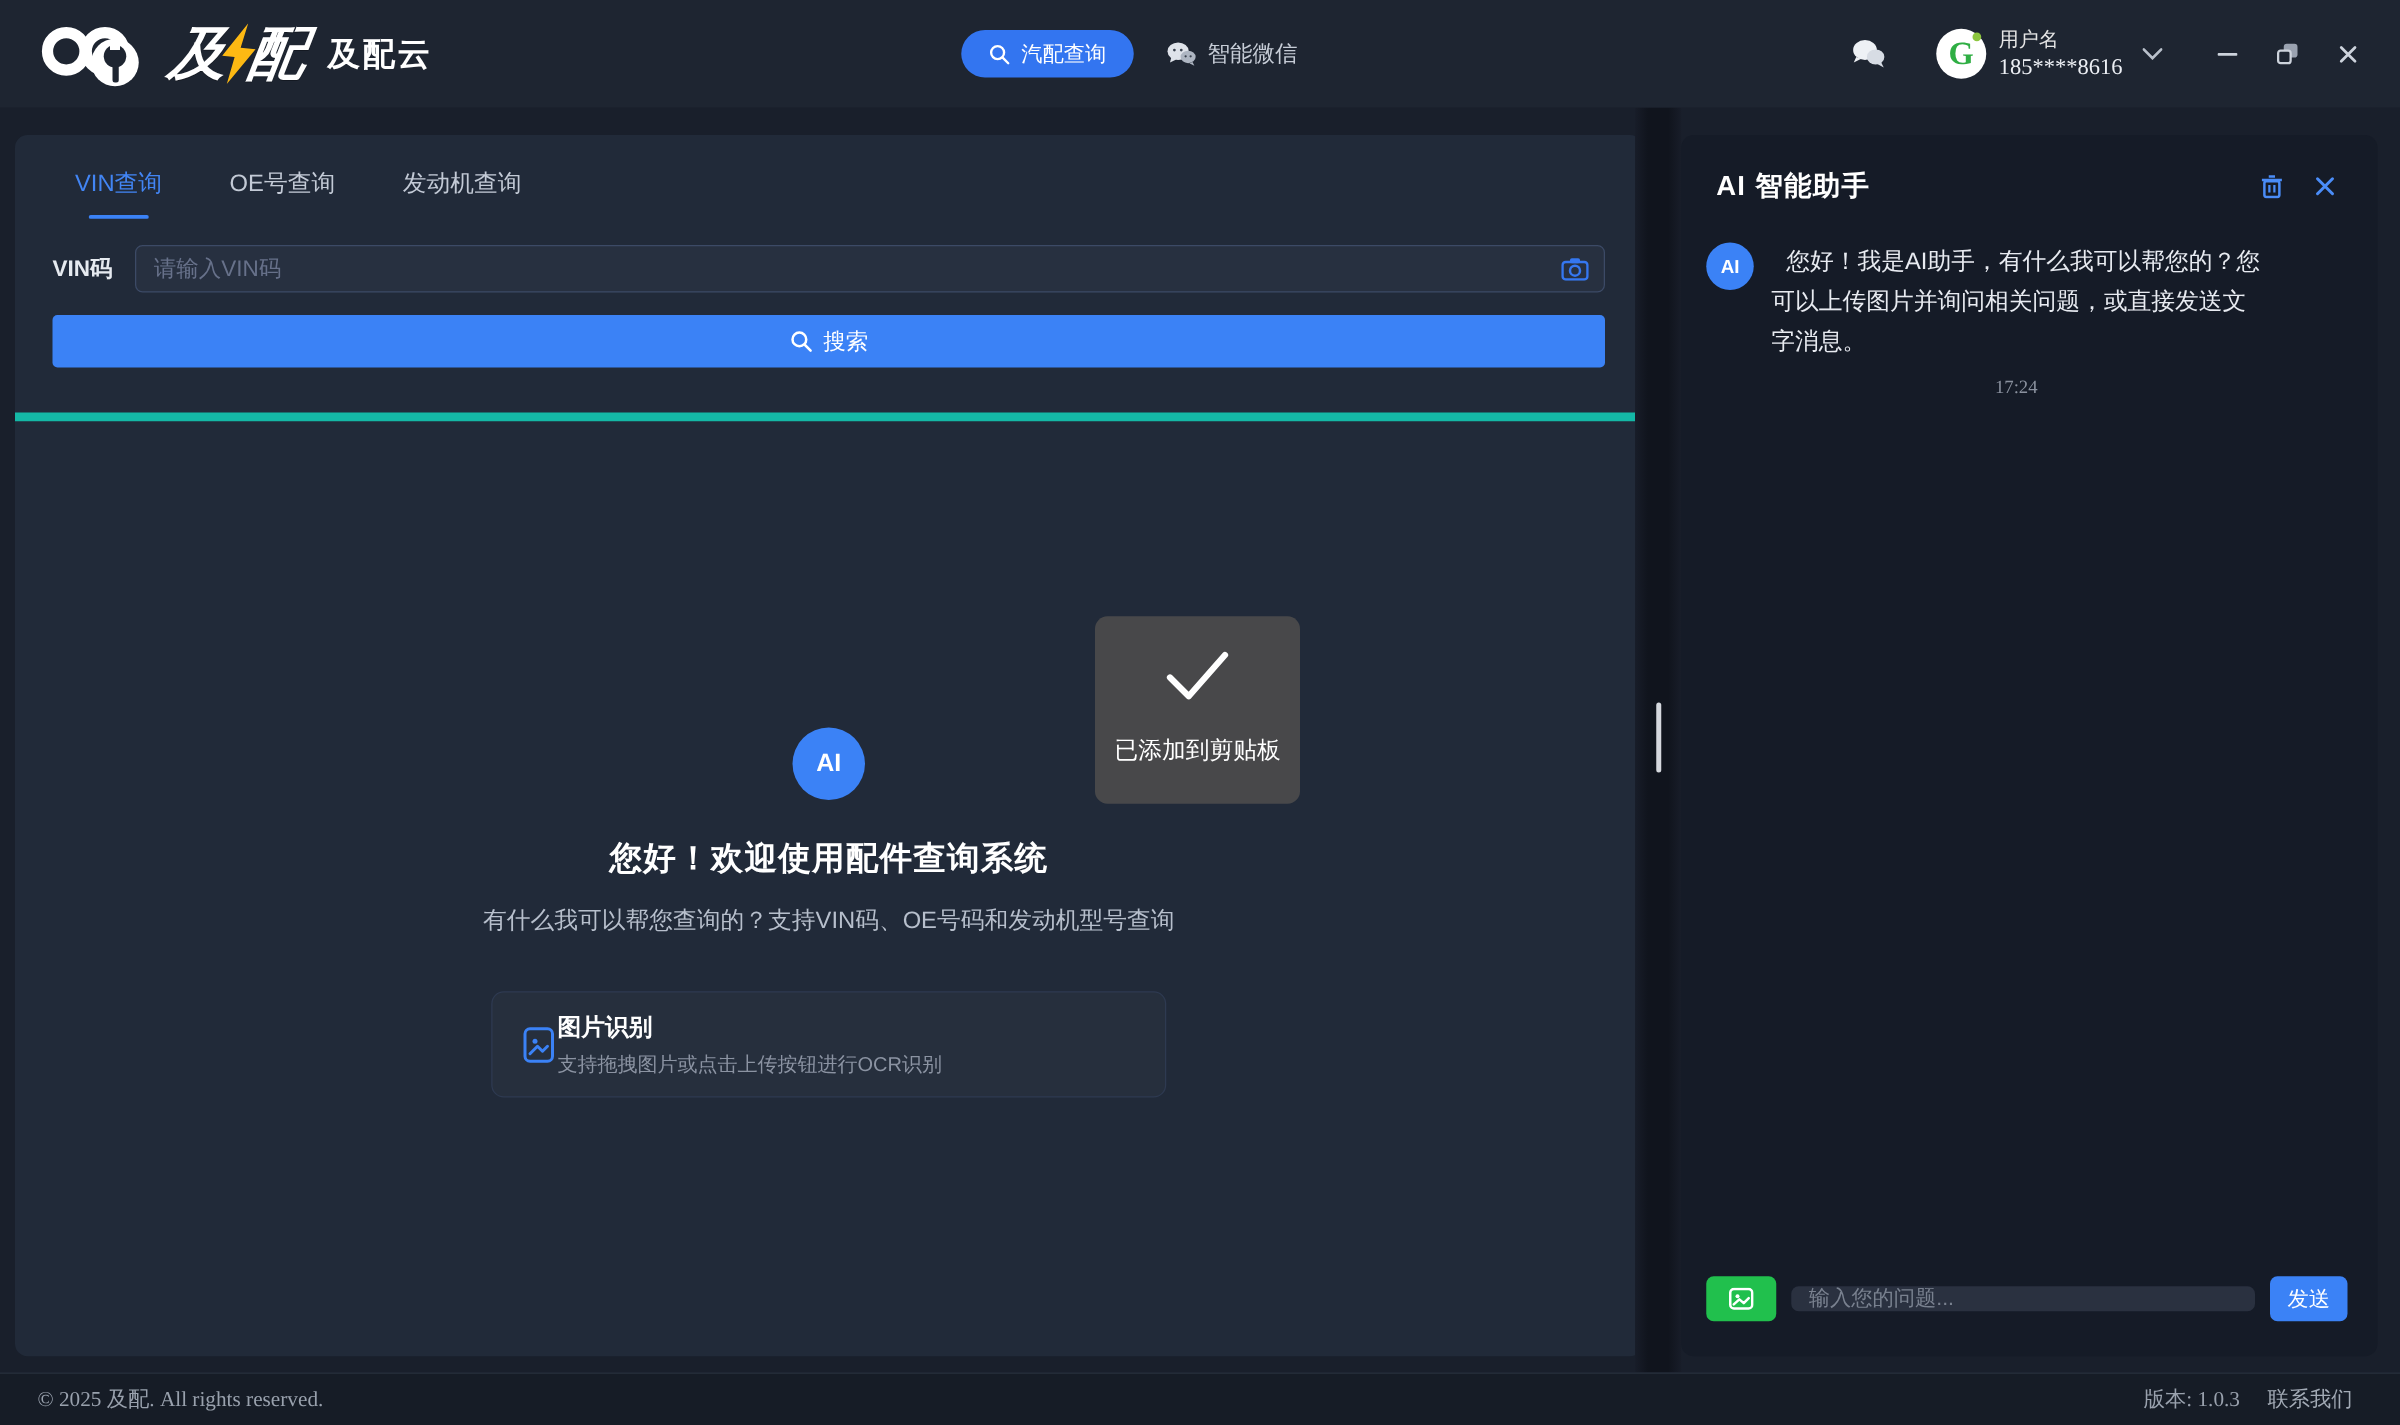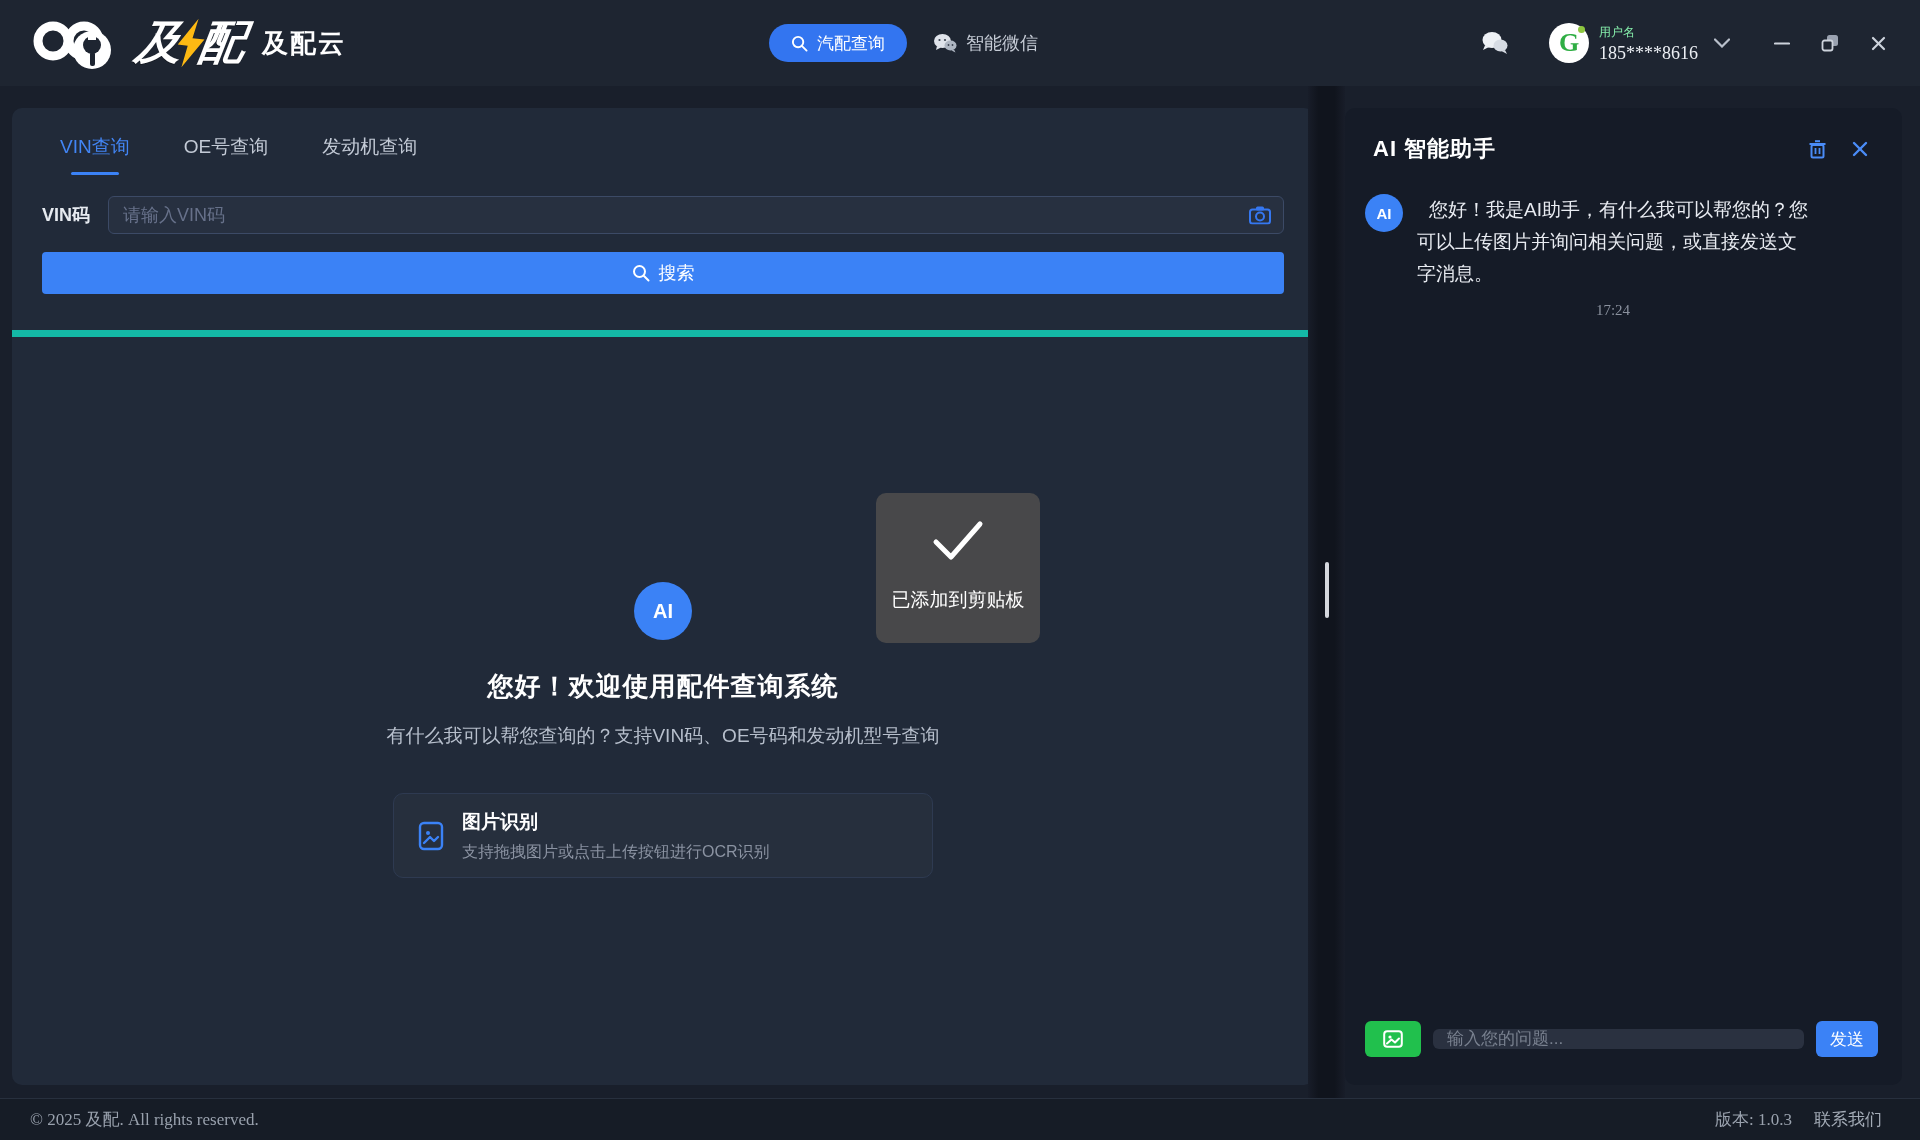--- a/index.html
+++ b/index.html
@@ -19,21 +19,21 @@
   .nav-center { position:absolute; left:769px; top:0; height:86px; display:flex; align-items:center; gap:26px; }
   .nav-pill { height:38px; border-radius:19px; background:#3375f0; border:none; color:#fff; font-size:17px; display:flex; align-items:center; gap:9px; padding:0 22px; cursor:pointer; font-family:inherit; }
   .nav-wechat { display:flex; align-items:center; gap:9px; color:#c6ccd6; font-size:18px; cursor:pointer; }
 
   .header-right { margin-left:auto; display:flex; align-items:center; }
   .hdr-chat { margin-right:40px; cursor:pointer; display:flex; }
   .hdr-avatar { width:40px; height:40px; border-radius:50%; background:#fff; display:flex; align-items:center; justify-content:center; position:relative; flex-shrink:0; }
   .hdr-avatar span { color:#2fae44; font-weight:900; font-size:26px; font-family:"Liberation Serif",serif; }
   .hdr-avatar i { position:absolute; top:3px; right:4px; width:7px; height:7px; border-radius:50%; background:#8dc63f; }
   .user-info { margin-left:10px; font-family:"Liberation Serif","DejaVu Serif",serif; line-height:21px; }
-  .user-name { font-size:12px; color:#86efac; }
+  .user-name { font-size:16px; color:#e5e5e5; }
   .user-phone { font-size:18px; color:#eceff4; }
   .hdr-chevron { margin-left:16px; cursor:pointer; display:flex; }
   .win-btn { margin-left:24px; cursor:pointer; display:flex; align-items:center; justify-content:center; width:24px; height:24px; }
 
   
   .left-panel { position:absolute; left:12px; top:108px; width:1302px; height:977px; background:#212a39; border-radius:10px; overflow:hidden; }
   .panel-form-wrap { padding:0 30px 36px; border-bottom:7px solid #14b8a6; }
   .tabs { display:flex; gap:54px; margin-left:18px; padding-top:26px; }
   .tab { font-size:19px; color:#c3cad6; padding-bottom:15px; position:relative; cursor:pointer; }
   .tab.active { color:#4285f4; }
@@ -45,21 +45,21 @@
   .vin-input { width:100%; height:100%; background:#273040; border:1px solid #3c4a66; border-radius:6px; color:#dfe4ec; padding:0 46px 0 14px; font-size:18px; font-family:inherit; outline:none; }
   .vin-input::placeholder { color:#67718a; }
   .camera-btn { position:absolute; right:13px; top:50%; transform:translateY(-50%); display:flex; cursor:pointer; background:none; border:none; padding:0; }
 
   .search-btn { margin-top:18px; width:100%; height:42px; background:#3b82f6; border:none; border-radius:4px; color:#fff; font-size:18px; display:flex; align-items:center; justify-content:center; gap:9px; cursor:pointer; font-family:inherit; }
 
   .welcome { display:flex; flex-direction:column; align-items:center; }
   .ai-avatar-lg { margin-top:245px; width:58px; height:58px; border-radius:50%; background:#3b82f6; display:flex; align-items:center; justify-content:center; font-weight:bold; font-size:20px; color:#fff; }
   .welcome-title { margin-top:29px; font-size:26px; font-weight:bold; color:#fff; letter-spacing:1px; }
   .welcome-sub { margin-top:19px; font-size:19px; color:#b7bfcc; }
-  .ocr-card { margin-top:44px; width:540px; height:85px; border:1px solid #2e3a51; background:rgba(255,255,255,.025); border-radius:10px; display:flex; align-items:center; padding:0 24px; gap:18px; cursor:pointer; }
+  .ocr-card { margin-top:44px; width:540px; height:85px; border:1px solid #2e3a51; background:rgba(255,255,255,.025); border-radius:10px; display:flex; align-items:center; padding:0 24px; gap:2px; cursor:pointer; }
   .ocr-text { display:flex; flex-direction:column; }
   .ocr-title { font-size:19px; font-weight:bold; color:#fff; }
   .ocr-desc { margin-top:7px; font-size:16px; color:#8b93a2; }
 
   
   .splitter { position:absolute; left:1308px; top:86px; width:37px; height:1012px; background:linear-gradient(90deg,#181d29 0%,#10141d 28%,#10141d 72%,#181d29 100%); cursor:col-resize; }
   .splitter-handle { position:absolute; left:50%; transform:translateX(-50%); top:476px; width:4px; height:56px; border-radius:2px; background:#d5d8de; }
 
   
   .assistant { position:absolute; left:1345px; top:108px; width:557px; height:977px; background:#151b27; border-radius:10px; display:flex; flex-direction:column; }

